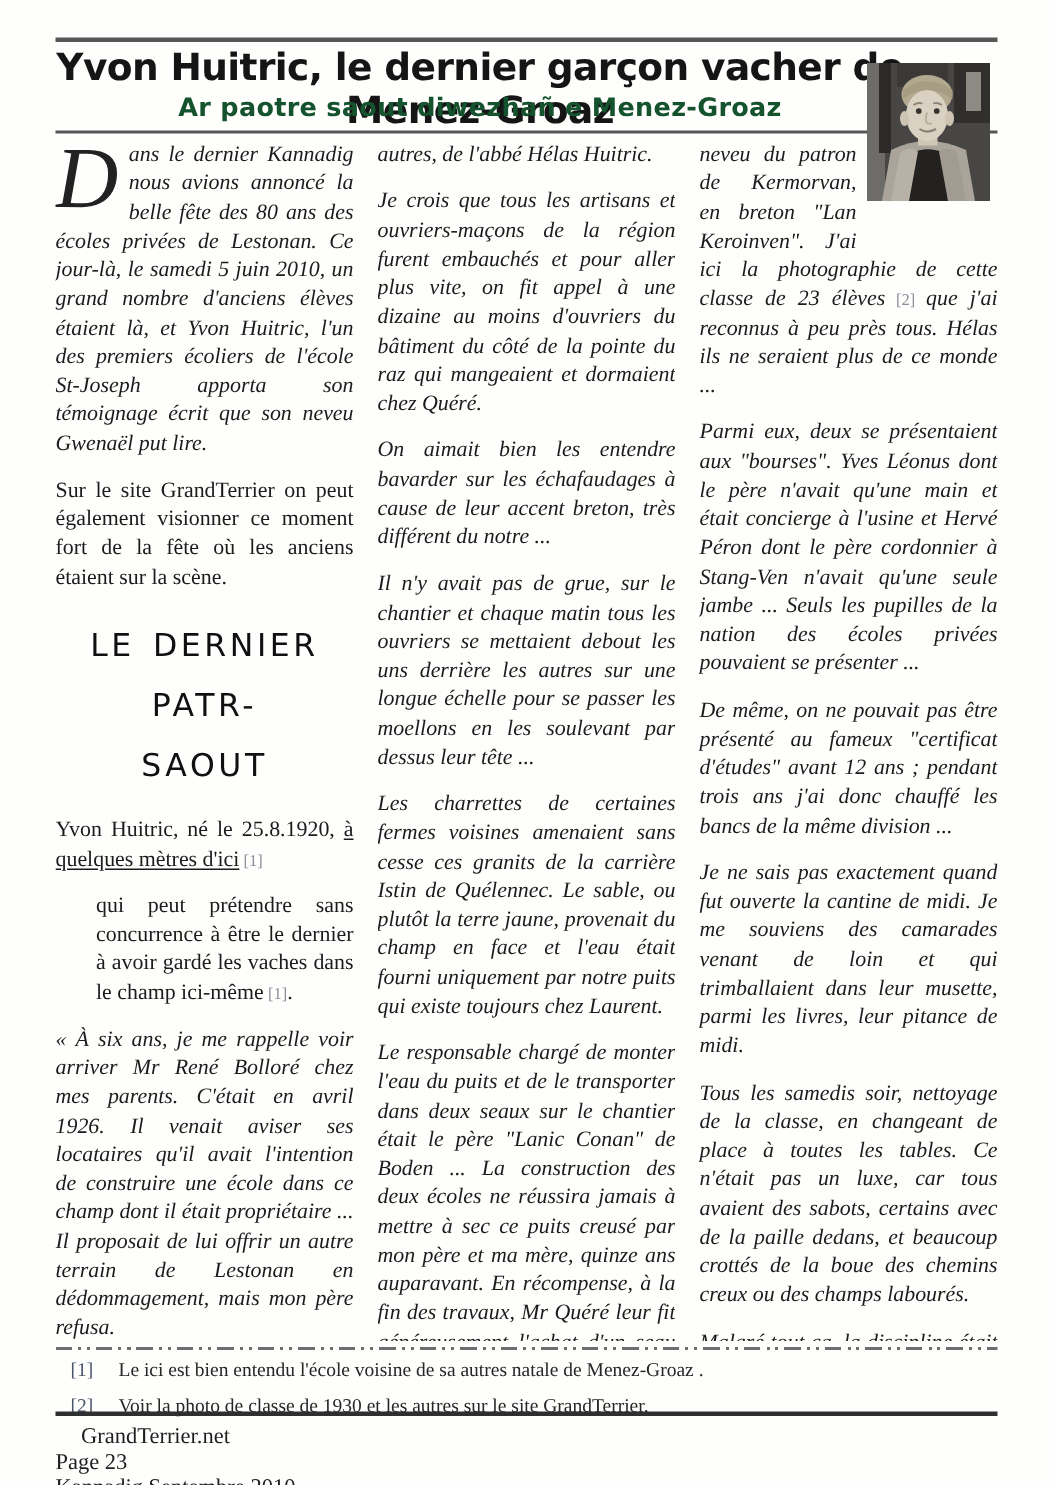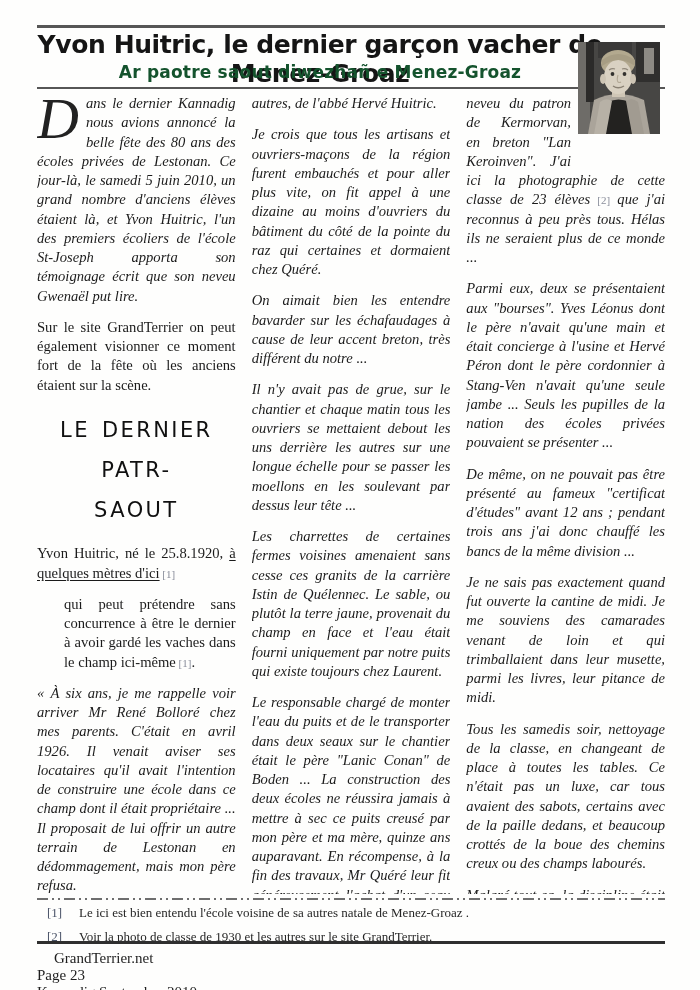--- a/index.html
+++ b/index.html
@@ -99,22 +99,22 @@
         <div>LE DERNIER PATR-</div>
         <div>SAOUT</div>
       </div>
       <p><span>Yvon Huitric, né le 25.8.1920, </span><span class="wikilink">à quelques mètres d'ici</span><span class="fnref"> [1]</span></p>
       <p class="indent"><span>qui peut prétendre sans concurrence à être le dernier à avoir gardé les vaches dans le champ ici-même</span><span class="fnref"> [1]</span><span>.</span></p>
       <p class="it">« À six ans, je me rappelle voir arriver Mr René Bolloré chez mes parents. C'était en avril 1926. Il venait aviser ses locataires qu'il avait l'intention de construire une école dans ce champ dont il était propriétaire ... Il proposait de lui offrir un autre terrain de Lestonan en dédommagement, mais mon père refusa.</p>
 
     </div>
 
     <div class="col">
-      <p class="it">autres, de l'abbé Hervé Huitric.</p>
-      <p class="it">Je crois que tous les artisans et ouvriers-maçons de la région furent embauchés et pour aller plus vite, on fit appel à une dizaine au moins d'ouvriers du bâtiment du côté de la pointe du raz qui certaines et dormaient chez Quéré.</p>
+      <p class="it">autres, de l'abbé Hélas Huitric.</p>
+      <p class="it">Je crois que tous les artisans et ouvriers-maçons de la région furent embauchés et pour aller plus vite, on fit appel à une dizaine au moins d'ouvriers du bâtiment du côté de la pointe du raz qui mangeaient et dormaient chez Quéré.</p>
       <p class="it">On aimait bien les entendre bavarder sur les échafaudages à cause de leur accent breton, très différent du notre ...</p>
       <p class="it">Il n'y avait pas de grue, sur le chantier et chaque matin tous les ouvriers se mettaient debout les uns derrière les autres sur une longue échelle pour se passer les moellons en les soulevant par dessus leur tête ...</p>
       <p class="it">Les charrettes de certaines fermes voisines amenaient sans cesse ces granits de la carrière Istin de Quélennec. Le sable, ou plutôt la terre jaune, provenait du champ en face et l'eau était fourni uniquement par notre puits qui existe toujours chez Laurent.</p>
       <p class="it">Le responsable chargé de monter l'eau du puits et de le transporter dans deux seaux sur le chantier était le père "Lanic Conan" de Boden ... La construction des deux écoles ne réussira jamais à mettre à sec ce puits creusé par mon père et ma mère, quinze ans auparavant. En récompense, à la fin des travaux, Mr Quéré leur fit généreusement l'achat d'un seau neuf ...</p>
 
     </div>
 
     <div class="col">
       <p class="it"><span class="photo-spacer"></span><span>neveu du patron de Kermorvan, en breton "Lan Keroinven". J'ai ici la photographie de cette classe de 23 élèves</span><span class="fnref"> [2] </span><span>que j'ai reconnus à peu près tous. Hélas ils ne seraient plus de ce monde ...</span></p>
       <p class="it">Parmi eux, deux se présentaient aux "bourses". Yves Léonus dont le père n'avait qu'une main et était concierge à l'usine et Hervé Péron dont le père cordonnier à Stang-Ven n'avait qu'une seule jambe ... Seuls les pupilles de la nation des écoles privées pouvaient se présenter ...</p>

